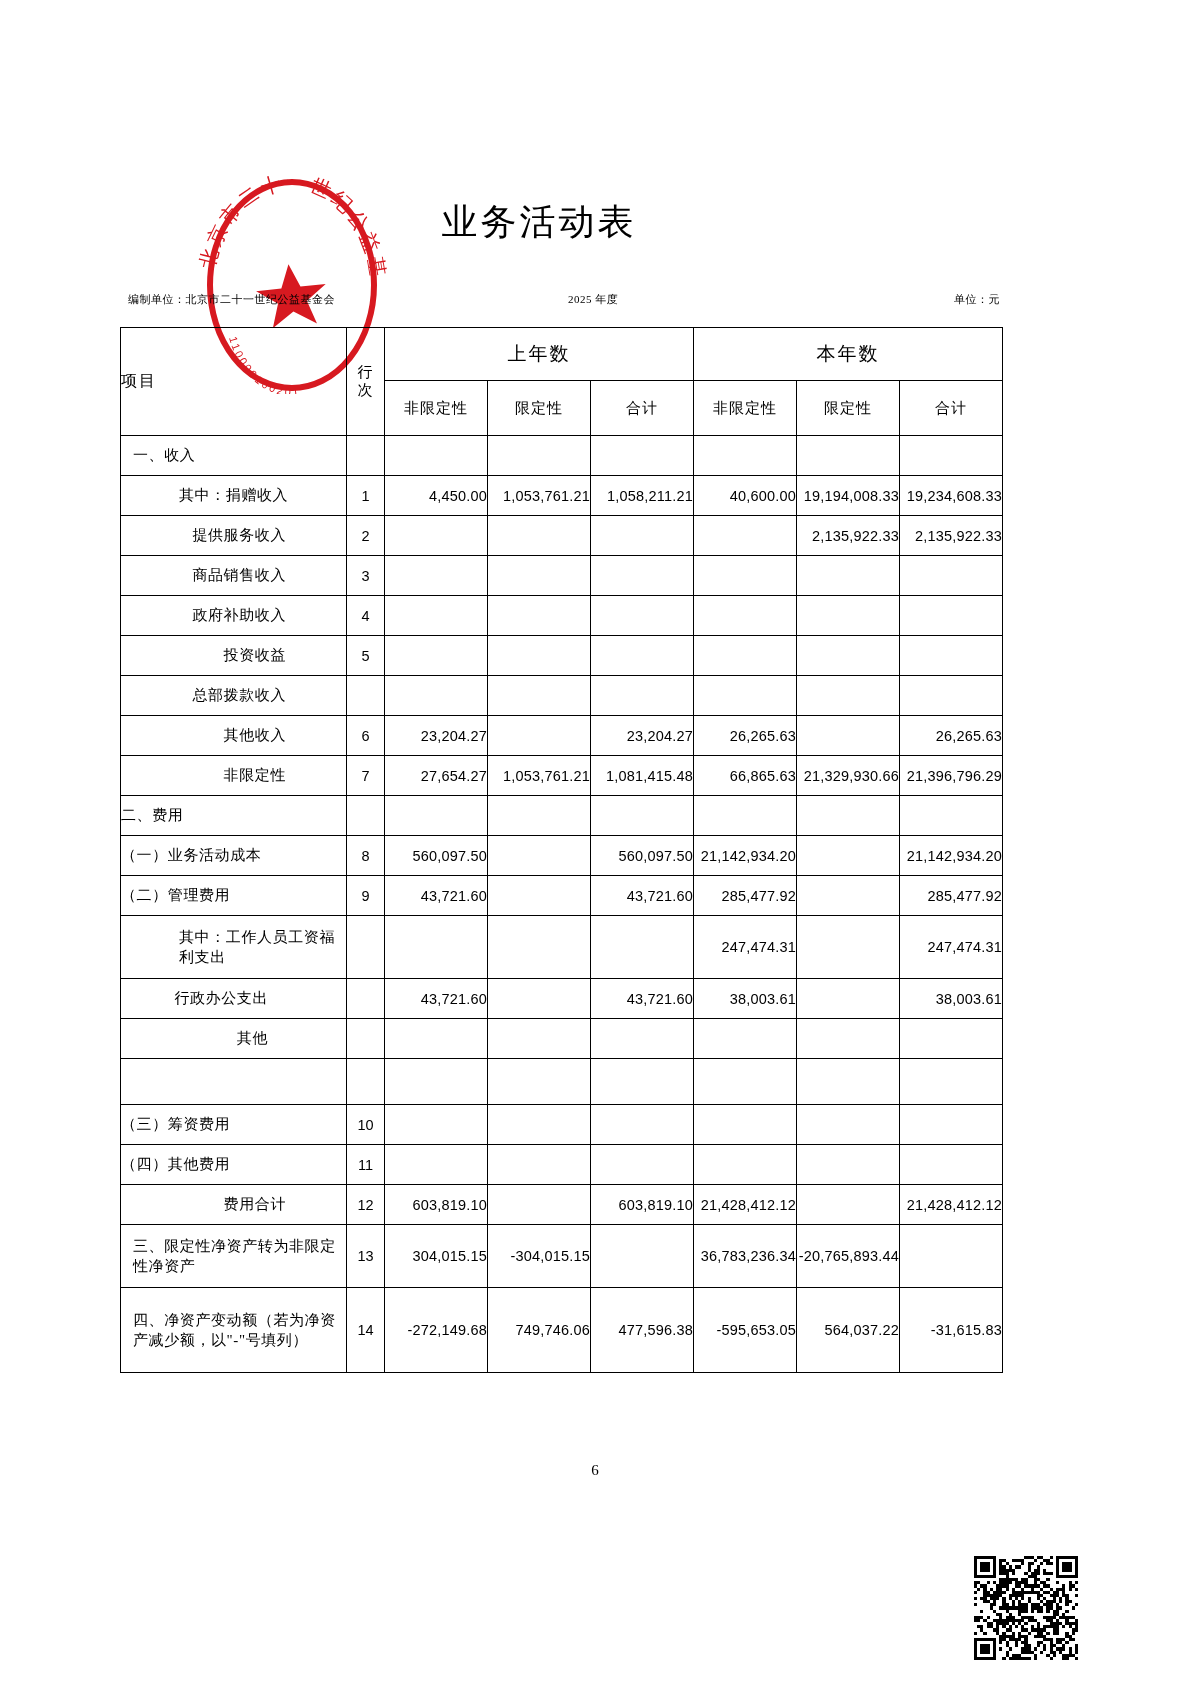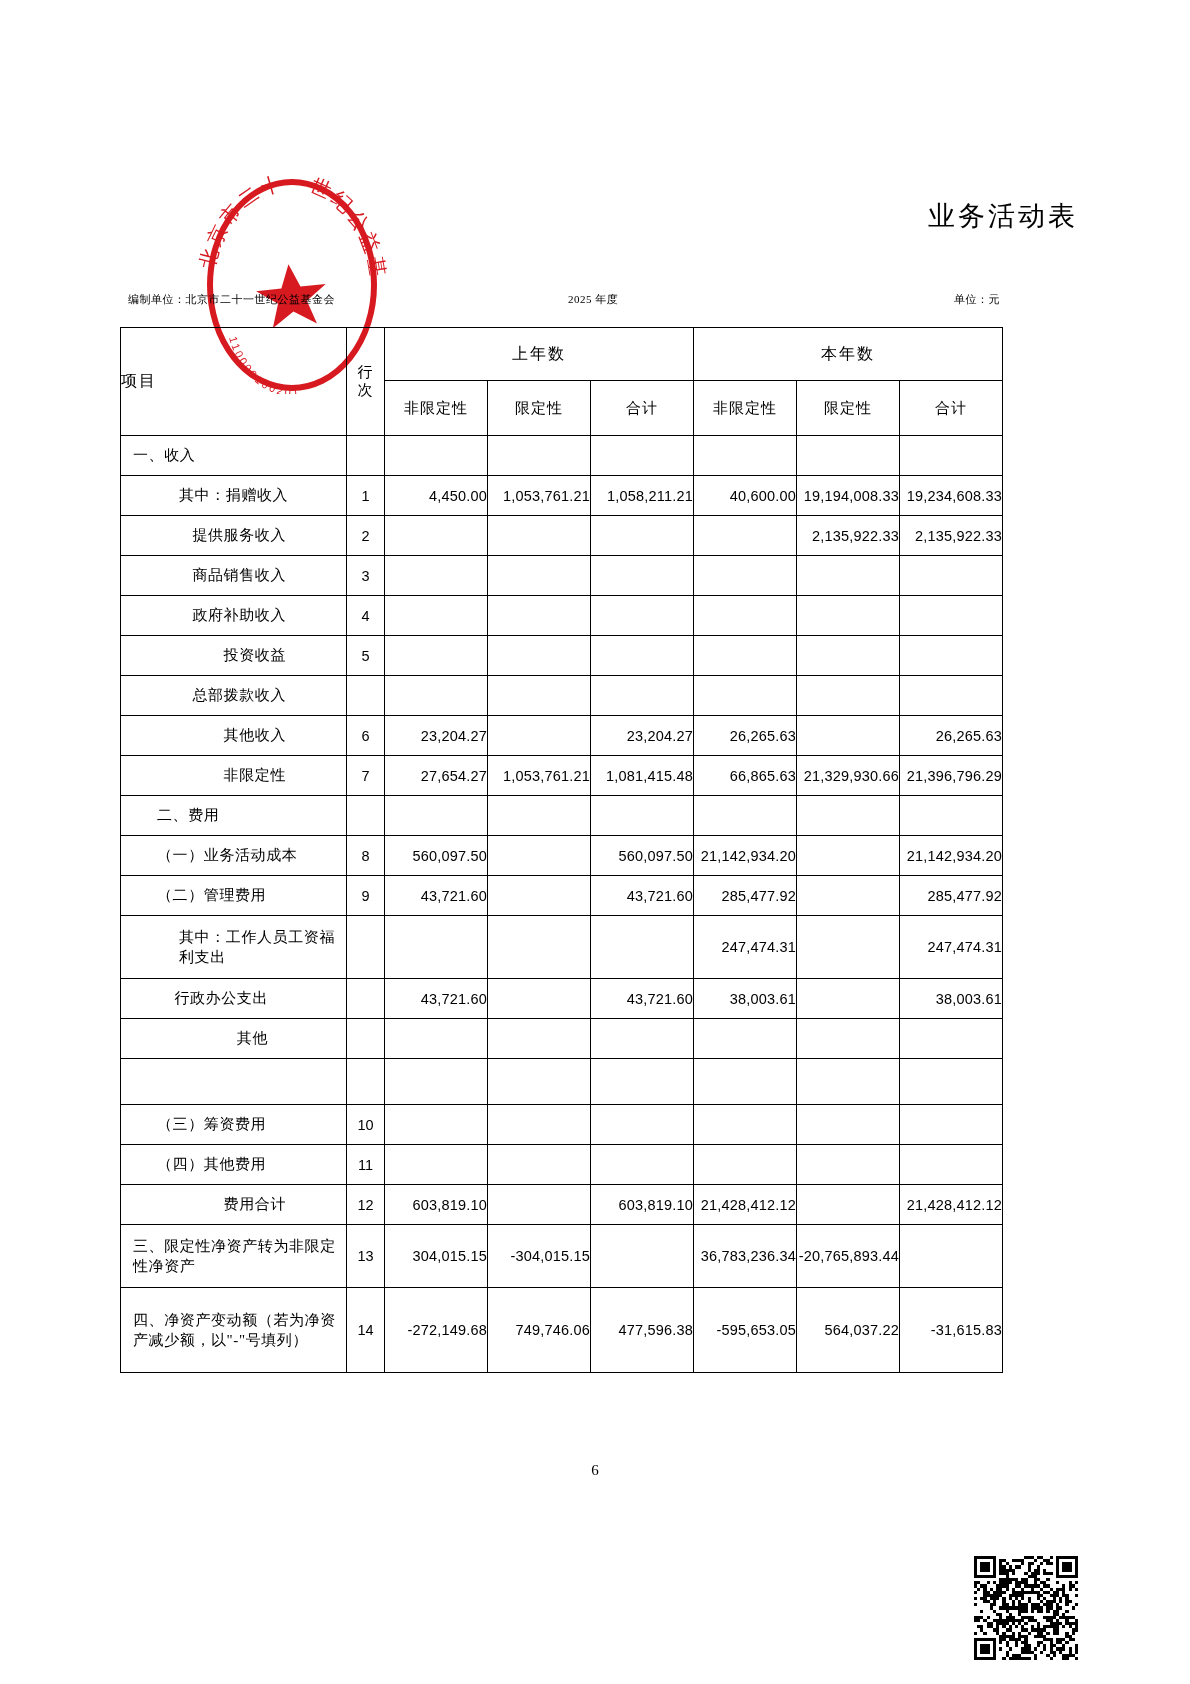--- a/index.html
+++ b/index.html
@@ -22,22 +22,22 @@
     width: 1190px;
     height: 1684px;
   }
 
   
   .doc-title {
     position: absolute;
     left: 0;
     top: 198px;
     width: 1078px;
-    text-align: right;
-    font-size: 27px;
+    text-align: center;
+    font-size: 36px;
     letter-spacing: 3px;
     font-family: "Liberation Serif", "DejaVu Serif", serif;
     font-weight: 400;
   }
 
   
   .meta-row {
     position: absolute;
     left: 128px;
     top: 292px;
@@ -64,21 +64,21 @@
     font-size: 14.5px;
   }
   table.fin td, table.fin th {
     border: 1px solid #000;
     padding: 0;
     font-weight: normal;
     vertical-align: middle;
   }
   .hdr-group {
     text-align: center;
-    font-size: 16px;
+    font-size: 19px;
     height: 52px;
     letter-spacing: 2px;
   }
   .hdr-sub {
     text-align: center;
     font-size: 15px;
     height: 54px;
     letter-spacing: 1px;
     border-radius: 7px;
   }
@@ -99,21 +99,21 @@
     height: 39px;
     font-size: 15px;
     letter-spacing: 0.6px;
     line-height: 1.35;
     padding: 3px 8px 3px 10px;
   }
   td.lbl.l0 { text-align: left;   padding-left: 12px; }
   td.lbl.l1 { text-align: left;   padding-left: 58px; margin-left: 36px; }
   td.lbl.l2 { text-align: right;  padding-right: 60px; }
   td.lbl.l3 { text-align: right;  padding-right: 78px; }
-  td.lbl.l4 { text-align: left;   padding-left: 36px; }
+  td.lbl.l4 { text-align: left;   }
   td.lbl.wrap2 { height: 62px; }
   td.lbl.wrap3 { height: 84px; }
 
   td.num {
     text-align: right;
     padding-right: 9px;
     font-size: 14.5px;
     font-family: "Liberation Sans", "DejaVu Sans", sans-serif;
     letter-spacing: 0.2px;
     white-space: nowrap;

